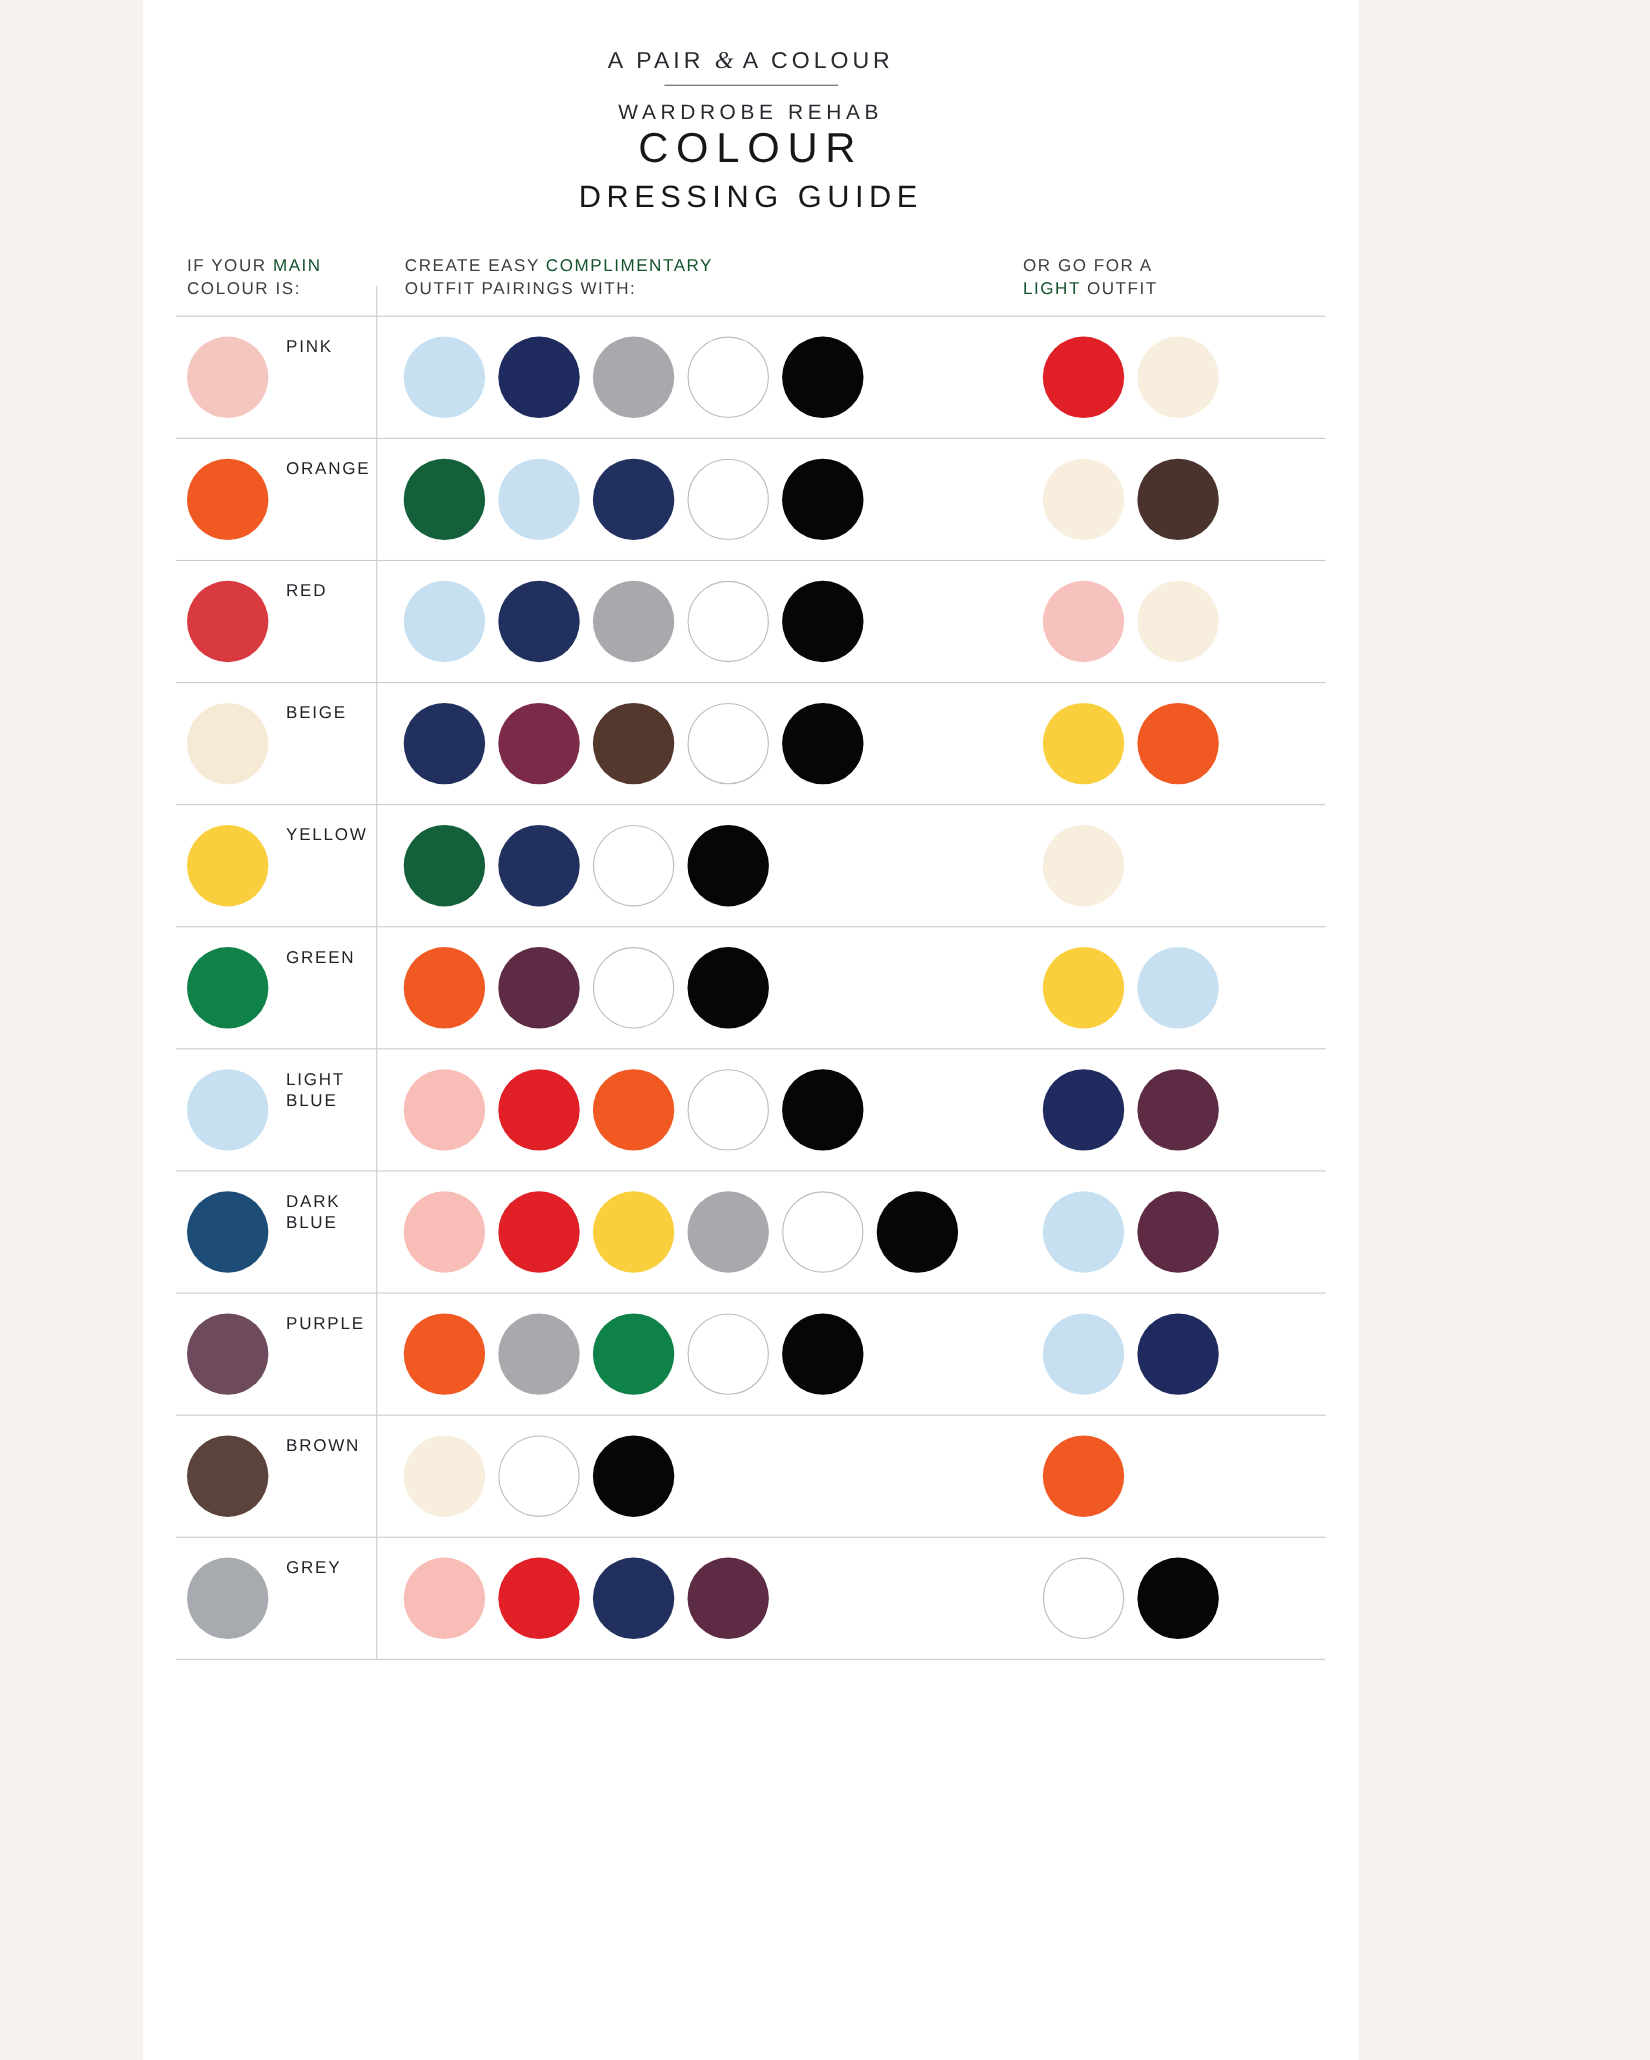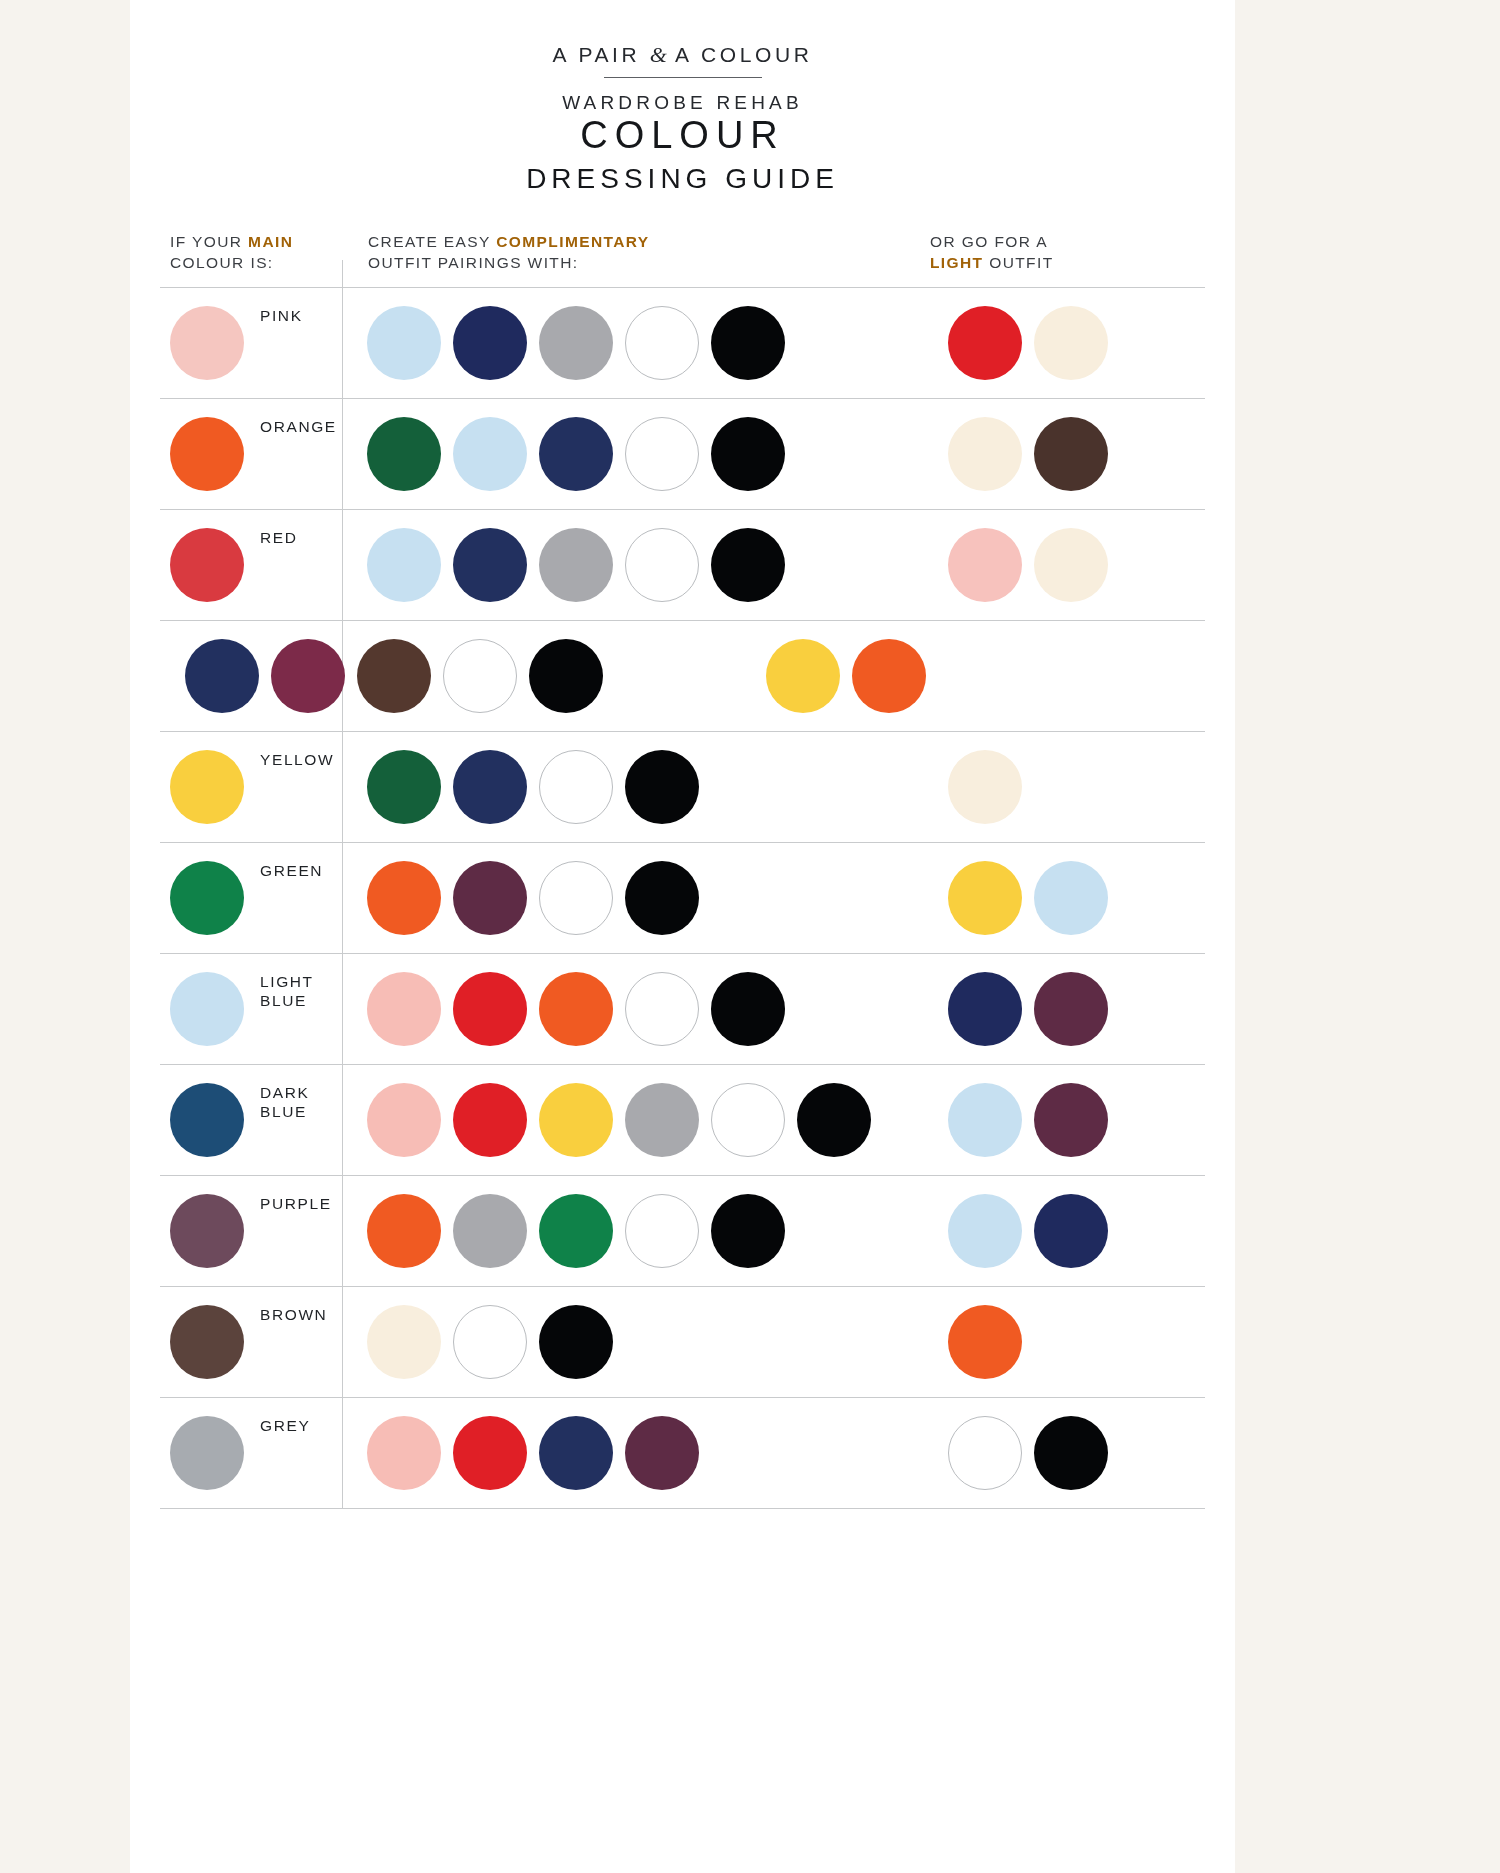--- a/index.html
+++ b/index.html
@@ -70,21 +70,21 @@
     margin: 36px 0 0 0;
     height: 56px;
   }
   .colhead {
     position: absolute;
     font-size: 15.5px;
     line-height: 21px;
     letter-spacing: 1.4px;
     color: #3b3e43;
   }
-  .colhead b { font-weight: 700; color: #a16207; }
+  .colhead b { font-weight: 400; color: #14532d; }
   .ch-main  { left: 40px;  top: 0; }
   .ch-comp  { left: 238px; top: 0; }
   .ch-tonal { left: 800px; top: 0; text-align: left; }
   
   .grid {
     position: relative;
     margin: 0 30px 0 30px;
     border-top: 1px solid #c9cbcd;
   }
   .vline {
@@ -232,20 +232,24 @@
           <div class="dot outline"></div>
           <div class="dot" style="background: rgb(5, 6, 8);"></div>
           <div class="spacer"></div>
         </div>
         <div class="tonal-cell">
           <div class="dot" style="background: rgb(247, 194, 189);"></div>
           <div class="dot" style="background: rgb(248, 238, 221);"></div>
         </div>
       </div>
       <div class="row">
+        <div class="main-cell">
+          <div class="main-swatch" style="background: rgb(246, 234, 214);"></div>
+          <div class="main-label">BEIGE</div>
+        </div>
         <div class="comp-cell">
           <div class="dot" style="background: rgb(34, 48, 95);"></div>
           <div class="dot" style="background: rgb(124, 42, 73);"></div>
           <div class="dot" style="background: rgb(84, 56, 46);"></div>
           <div class="dot outline"></div>
           <div class="dot" style="background: rgb(5, 6, 8);"></div>
           <div class="spacer"></div>
         </div>
         <div class="tonal-cell">
           <div class="dot" style="background: rgb(249, 207, 62);"></div>

